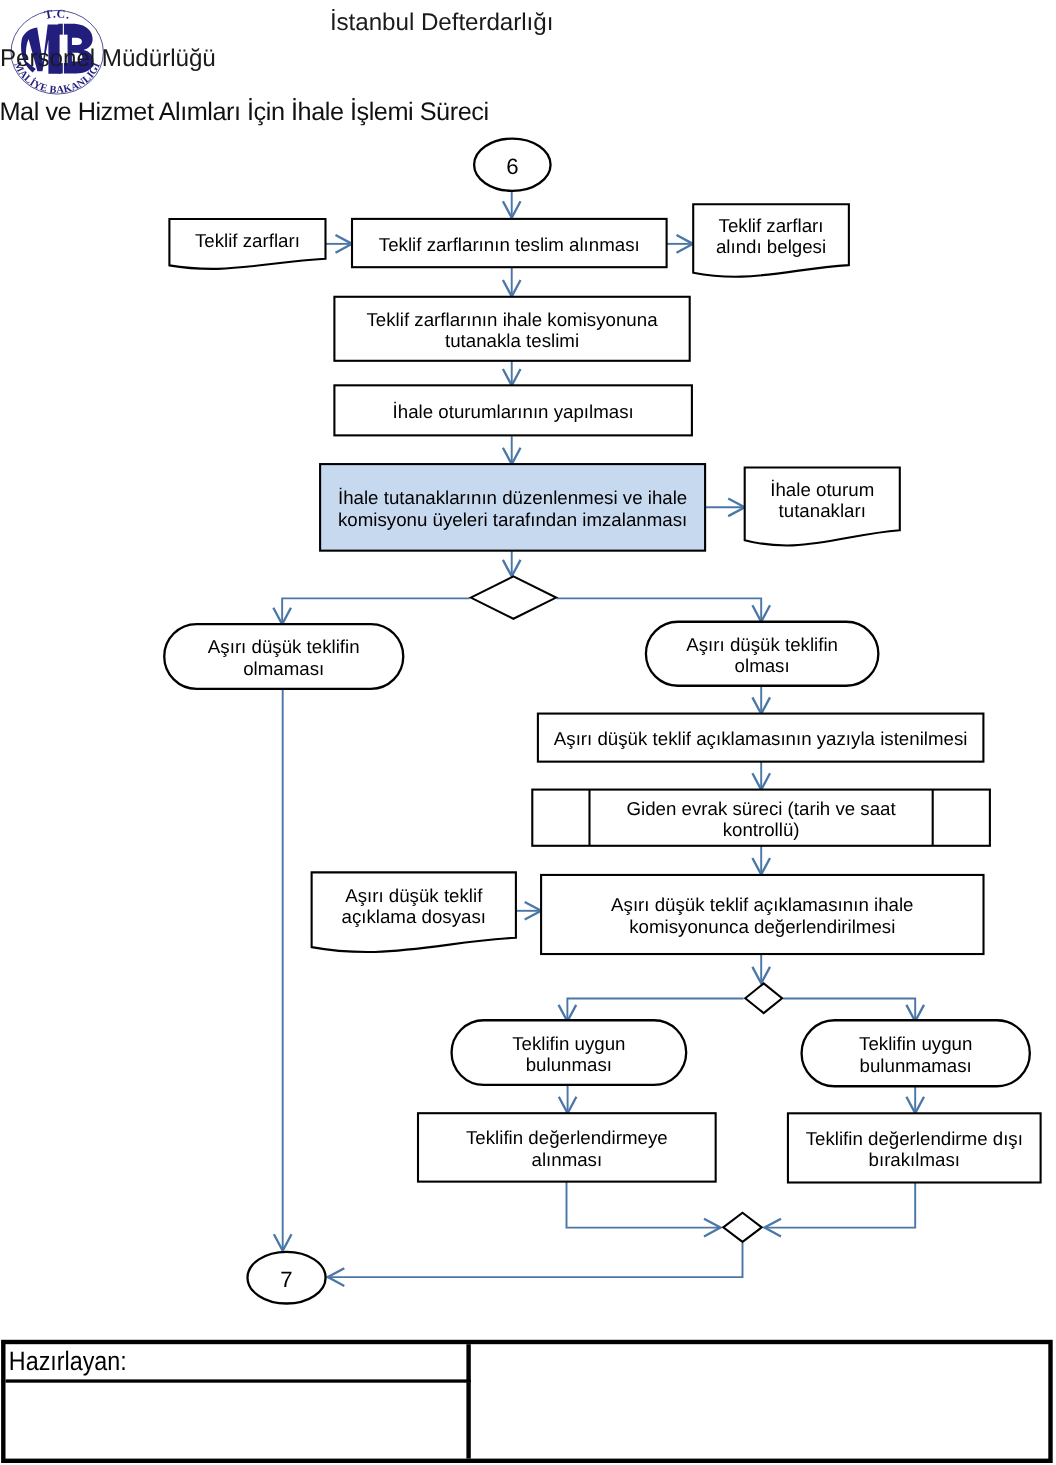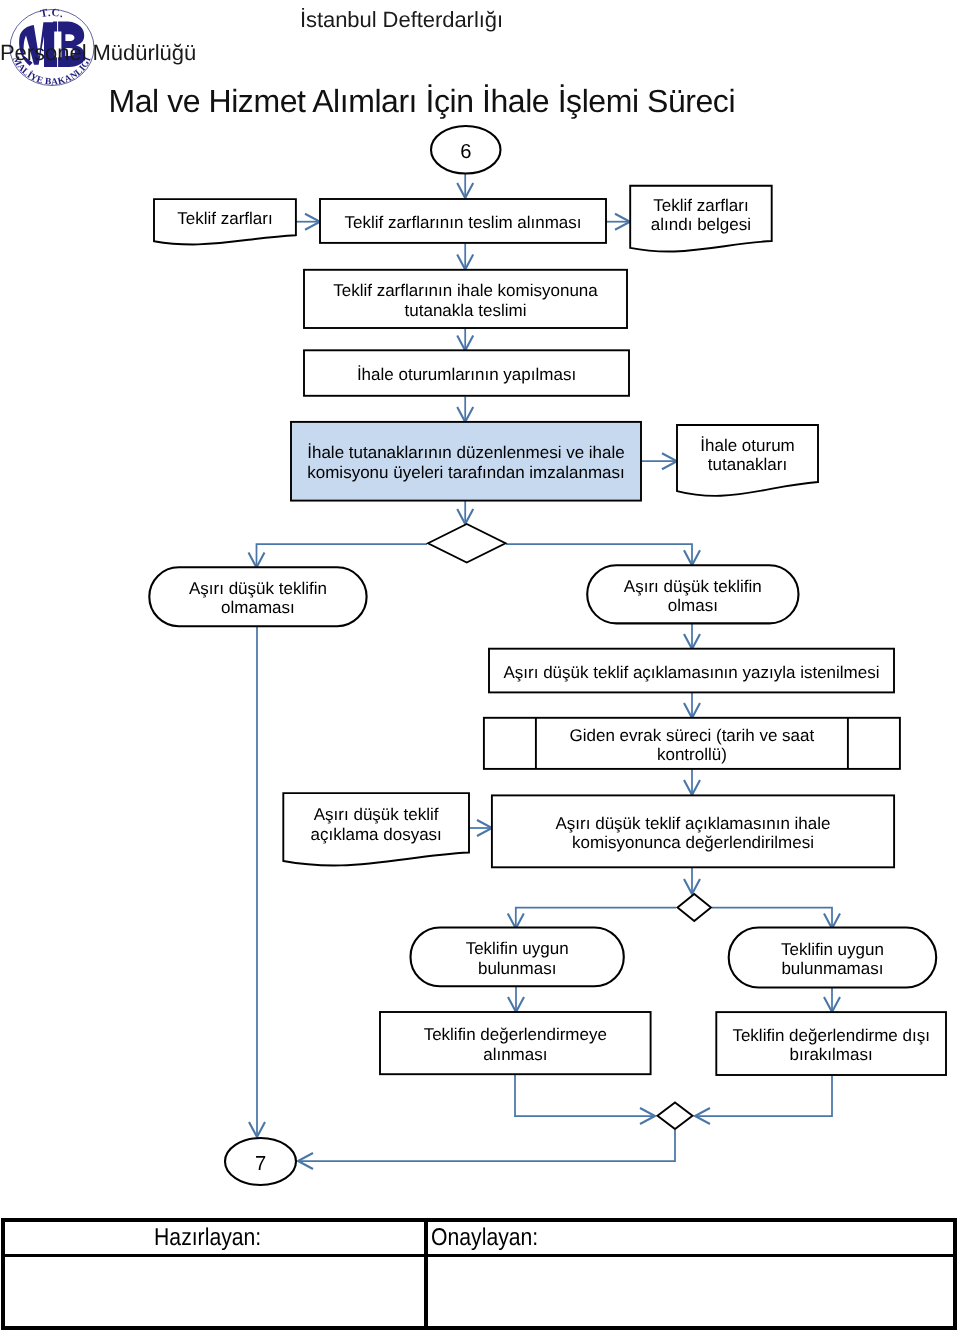--- a/index.html
+++ b/index.html
@@ -5,33 +5,33 @@
   html,body{margin:0;padding:0;}
   body{width:960px;height:1332px;background:#fff;font-family:"Liberation Sans",sans-serif;position:relative;overflow:hidden;
     -webkit-font-smoothing:antialiased;text-rendering:geometricPrecision;}
   .page{position:absolute;inset:0;transform:translateZ(0);}
   svg.flow{position:absolute;left:0;top:0;width:960px;height:1332px;}
   .logo{position:absolute;left:0px;top:0px;}
   .hdr-org1{position:absolute;left:0;top:9px;width:803px;text-align:center;
     font-size:22px;color:#1a1a1a;letter-spacing:-0.05px;text-indent:-0.05px;line-height:22px;}
   .hdr-org2{position:absolute;left:0;top:42px;width:960px;
     font-size:22px;color:#1a1a1a;letter-spacing:-0.04px;text-indent:-0.04px;line-height:22px;}
-  .hdr-title{position:absolute;left:0;top:83px;width:844px;text-align:center;
-    font-size:32px;color:#111;letter-spacing:-0.44px;text-indent:-0.44px;line-height:36px;}
+  .hdr-title{position:absolute;left:0;top:83px;width:844px;text-align:left;
+    font-size:23px;color:#111;letter-spacing:-0.44px;text-indent:-0.44px;line-height:36px;}
   
   .footer-table{position:absolute;left:1px;top:1218px;width:956px;
      border:4px solid #000;box-sizing:border-box;}
   .ft-row{display:flex;}
   .ft-head .ft-cell{height:35px;border-bottom:3px solid #000;}
   .ft-body .ft-cell{height:69px;}
   .ft-cell{box-sizing:border-box;font-size:24.3px;color:#000;line-height:32px;
     padding:0;white-space:nowrap;}
   .ft-head .ft-cell>span{display:inline-block;transform:scaleX(0.872);transform-origin:left center;
     padding-left:3.5px;}
-  .ft-c1{width:423px;border-right:4px solid #000;text-align:center;}
+  .ft-c1{width:423px;border-right:4px solid #000;}
   .ft-c2{flex:1;}
 </style>
 </head>
 <body>
 
 <div class="page">
 
   <div class="logo">
     <svg viewBox="0 0 110 100" width="110" height="100">
       <defs>
@@ -282,21 +282,20 @@
       </g>
       <g>
         <ellipse cx="260.5" cy="1161.5" rx="35.5" ry="23.5" fill="#ffffff" stroke="#000000" stroke-width="2.1"></ellipse>
         <text x="260.5" y="1169.782" text-anchor="middle" font-family="&quot;Liberation Sans&quot;, sans-serif" font-size="20.2px" fill="#000">7</text>
       </g>
     </svg>
 
   <div class="footer-table">
     <div class="ft-row ft-head">
       <div class="ft-cell ft-c1"><span>Hazırlayan:</span></div>
-      <div class="ft-cell ft-c2"><span>Onaylayan:</span></div>
     </div>
     <div class="ft-row ft-body">
       <div class="ft-cell ft-c1"></div>
       <div class="ft-cell ft-c2"></div>
     </div>
   </div>
 
 </div>
 
 </body></html>

